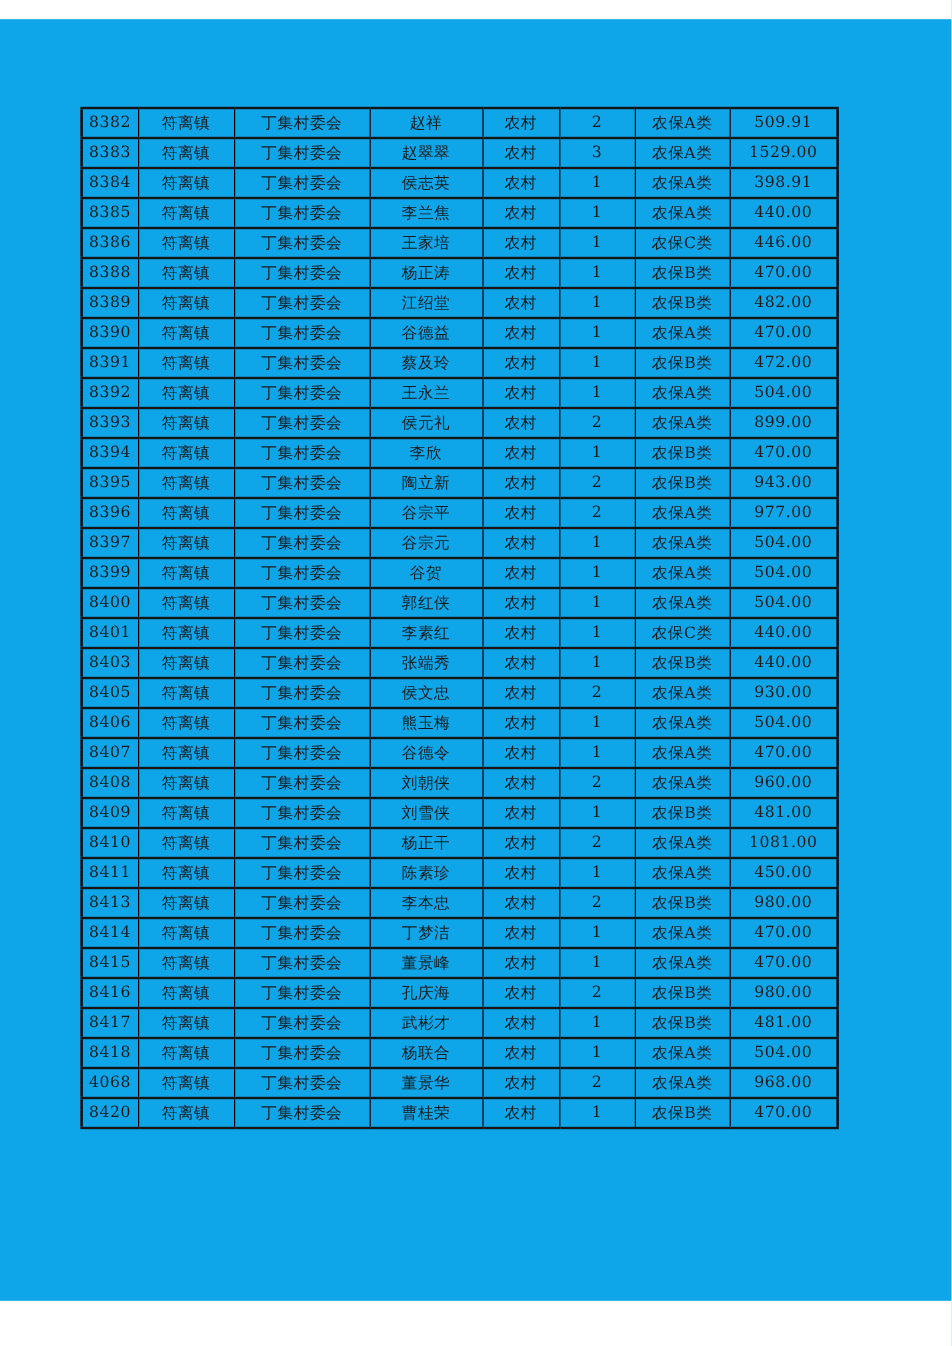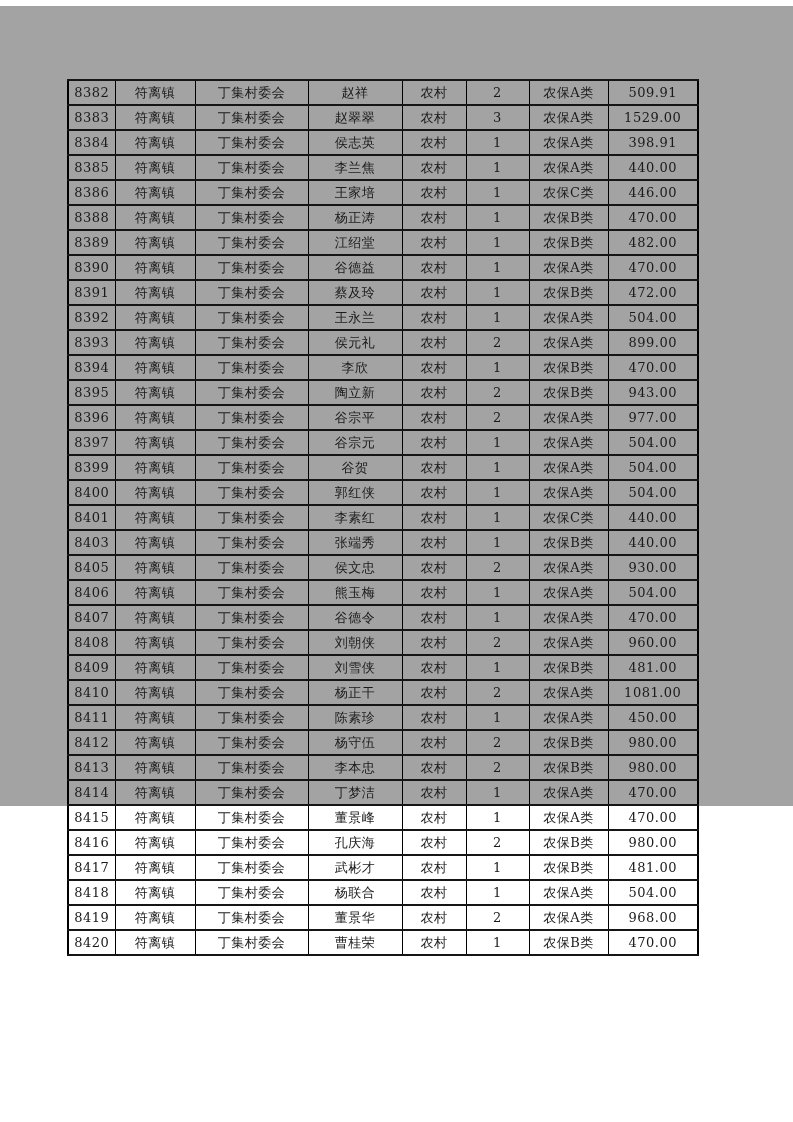--- a/index.html
+++ b/index.html
@@ -8,24 +8,24 @@
     background: #ffffff;
   }
   body {
     width: 793px;
     height: 1122px;
     position: relative;
     font-family: "DejaVu Serif", "Liberation Serif", serif;
   }
   .page {
     position: absolute;
-    left: 0; top: 6px;
+    left: 0; top: 16px;
     width: 793px;
-    height: 800px;
-    background: #a3a3a3;
+    height: 1068px;
+    background: #0ea5e9;
   }
   table.data-table {
     position: absolute;
     left: 67px;
     top: 73px;
     border-collapse: collapse;
     table-layout: fixed;
     border: 2px solid #000000;
   }
   table.data-table td {
@@ -322,91 +322,81 @@
           <td>8411</td>
           <td>符离镇</td>
           <td>丁集村委会</td>
           <td>陈素珍</td>
           <td>农村</td>
           <td>1</td>
           <td>农保A类</td>
           <td>450.00</td>
         </tr>
         <tr>
-          <td>8412</td>
-          <td>符离镇</td>
-          <td>丁集村委会</td>
-          <td>杨守伍</td>
+          <td>8413</td>
+          <td>符离镇</td>
+          <td>丁集村委会</td>
+          <td>李本忠</td>
           <td>农村</td>
           <td>2</td>
           <td>农保B类</td>
           <td>980.00</td>
         </tr>
         <tr>
-          <td>8413</td>
-          <td>符离镇</td>
-          <td>丁集村委会</td>
-          <td>李本忠</td>
+          <td>8414</td>
+          <td>符离镇</td>
+          <td>丁集村委会</td>
+          <td>丁梦洁</td>
+          <td>农村</td>
+          <td>1</td>
+          <td>农保A类</td>
+          <td>470.00</td>
+        </tr>
+        <tr>
+          <td>8415</td>
+          <td>符离镇</td>
+          <td>丁集村委会</td>
+          <td>董景峰</td>
+          <td>农村</td>
+          <td>1</td>
+          <td>农保A类</td>
+          <td>470.00</td>
+        </tr>
+        <tr>
+          <td>8416</td>
+          <td>符离镇</td>
+          <td>丁集村委会</td>
+          <td>孔庆海</td>
           <td>农村</td>
           <td>2</td>
           <td>农保B类</td>
           <td>980.00</td>
         </tr>
         <tr>
-          <td>8414</td>
-          <td>符离镇</td>
-          <td>丁集村委会</td>
-          <td>丁梦洁</td>
-          <td>农村</td>
-          <td>1</td>
-          <td>农保A类</td>
-          <td>470.00</td>
-        </tr>
-        <tr>
-          <td>8415</td>
-          <td>符离镇</td>
-          <td>丁集村委会</td>
-          <td>董景峰</td>
-          <td>农村</td>
-          <td>1</td>
-          <td>农保A类</td>
-          <td>470.00</td>
-        </tr>
-        <tr>
-          <td>8416</td>
-          <td>符离镇</td>
-          <td>丁集村委会</td>
-          <td>孔庆海</td>
-          <td>农村</td>
-          <td>2</td>
-          <td>农保B类</td>
-          <td>980.00</td>
-        </tr>
-        <tr>
           <td>8417</td>
           <td>符离镇</td>
           <td>丁集村委会</td>
           <td>武彬才</td>
           <td>农村</td>
           <td>1</td>
           <td>农保B类</td>
           <td>481.00</td>
         </tr>
         <tr>
           <td>8418</td>
           <td>符离镇</td>
           <td>丁集村委会</td>
           <td>杨联合</td>
           <td>农村</td>
           <td>1</td>
           <td>农保A类</td>
           <td>504.00</td>
         </tr>
         <tr>
-          <td>8419</td>
+          <td>4068</td>
           <td>符离镇</td>
           <td>丁集村委会</td>
           <td>董景华</td>
           <td>农村</td>
           <td>2</td>
           <td>农保A类</td>
           <td>968.00</td>
         </tr>
         <tr>
           <td>8420</td>

